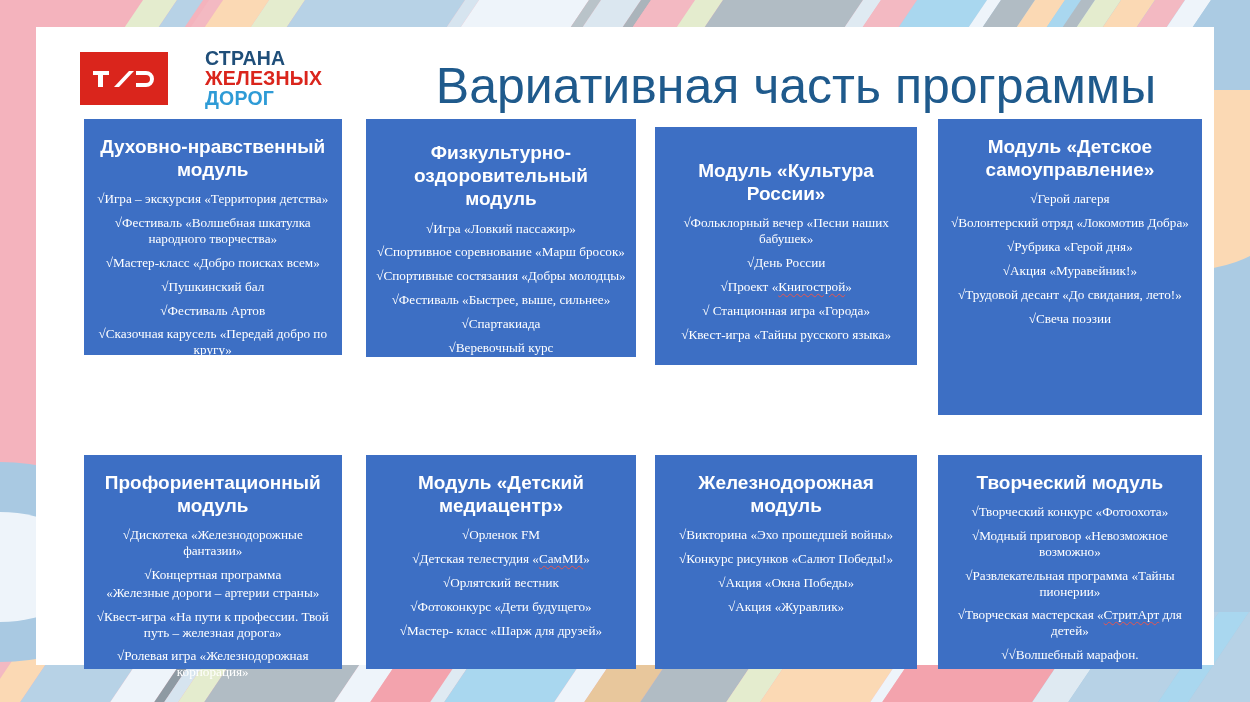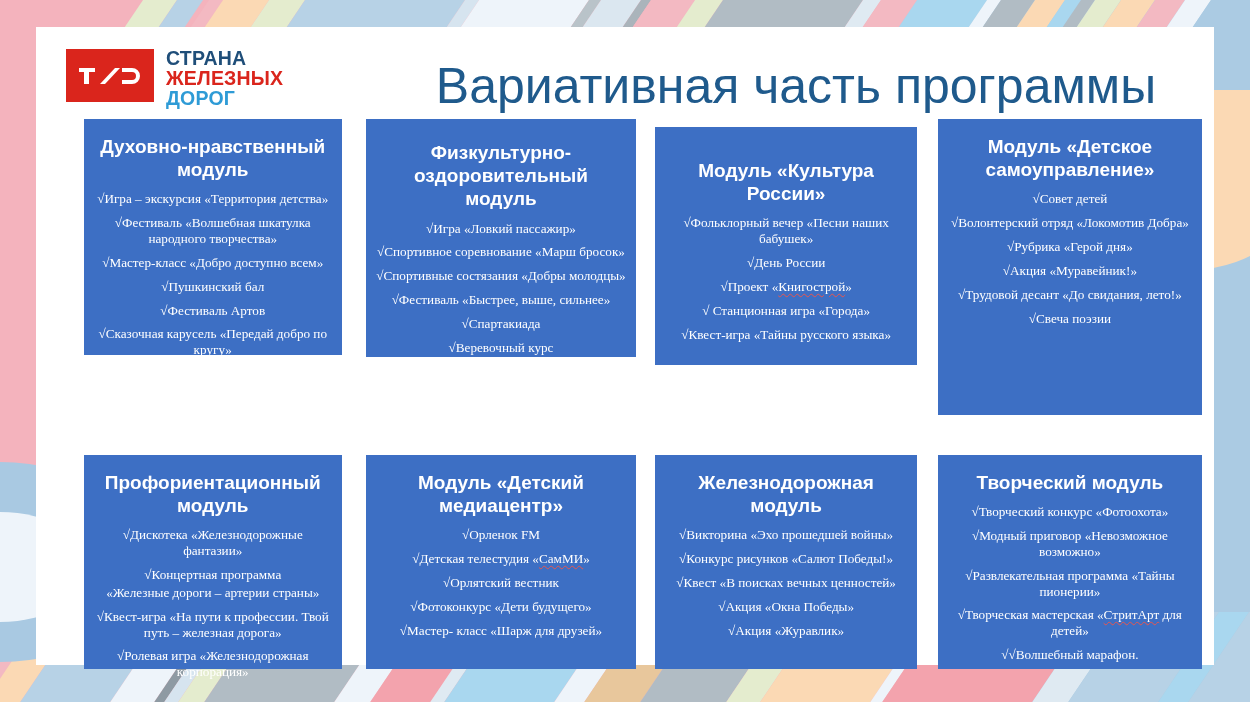--- a/index.html
+++ b/index.html
@@ -51,21 +51,21 @@
     position:absolute;right:-40px;top:20px;width:300px;height:260px;
     border-radius:50%;background:#f4b3bd;z-index:-1;
   }
   
   #panel{
     position:absolute;left:36px;top:27px;width:1178px;height:638px;
     background:#ffffff;
     z-index:5;
   }
   
-  .logo-wrap{position:absolute;left:30px;top:22px;display:flex;align-items:flex-start;}
+  .logo-wrap{position:absolute;left:44px;top:22px;display:flex;align-items:center;gap:25px;}
   .logo-mark{
     width:88px;height:53px;background:#da251c;
     display:flex;align-items:center;justify-content:center;
     margin-right:12px;
   }
   .logo-mark svg{display:block;}
   .logo-text{line-height:1.02;font-weight:bold;font-size:19.5px;letter-spacing:.2px;}
   .logo-l1{color:#1f4e79;}
   .logo-l2{color:#da251c;}
   .logo-l3{color:#2e9bd6;}
@@ -221,21 +221,21 @@
     <div id="slide-title">Вариативная часть программы</div>
 
     <div id="grid">
       <div class="row row1">
 
         <div class="card c1">
           <div class="card-title">Духовно-нравственный модуль</div>
           <ul class="card-items">
             <li>√Игра – экскурсия «Территория детства»</li>
             <li>√Фестиваль «Волшебная шкатулка народного  творчества»</li>
-            <li>√Мастер-класс «Добро доступно всем»</li>
+            <li>√Мастер-класс «Добро поисках всем»</li>
             <li>√Пушкинский бал</li>
             <li>√Фестиваль Артов</li>
             <li>√Сказочная карусель «Передай добро по кругу»</li>
           </ul>
         </div>
 
         <div class="card c2">
           <div class="card-title">Физкультурно-оздоровительный модуль</div>
           <ul class="card-items">
             <li>√Игра «Ловкий пассажир»</li>
@@ -254,21 +254,21 @@
             <li>√День России</li>
             <li><span>√Проект «</span><span class="sp">Книгострой</span><span>»</span></li>
             <li>√ Станционная игра «Города»</li>
             <li>√Квест-игра «Тайны русского языка»</li>
           </ul>
         </div>
 
         <div class="card c4">
           <div class="card-title">Модуль «Детское самоуправление»</div>
           <ul class="card-items">
-            <li>√Совет детей</li>
+            <li>√Герой лагеря</li>
             <li>√Волонтерский отряд «Локомотив Добра»</li>
             <li>√Рубрика «Герой дня»</li>
             <li>√Акция «Муравейник!»</li>
             <li>√Трудовой десант «До свидания, лето!»</li>
             <li>√Свеча поэзии</li>
           </ul>
         </div>
 
       </div>
 
@@ -294,21 +294,20 @@
             <li>√Фотоконкурс «Дети будущего»</li>
             <li>√Мастер- класс «Шарж для друзей»</li>
           </ul>
         </div>
 
         <div class="card c7">
           <div class="card-title">Железнодорожная модуль</div>
           <ul class="card-items">
             <li>√Викторина «Эхо прошедшей войны»</li>
             <li>√Конкурс рисунков «Салют Победы!»</li>
-            <li>√Квест «В поисках вечных ценностей»</li>
             <li>√Акция «Окна Победы»</li>
             <li>√Акция «Журавлик»</li>
           </ul>
         </div>
 
         <div class="card c8">
           <div class="card-title">Творческий модуль</div>
           <ul class="card-items">
             <li>√Творческий конкурс «Фотоохота»</li>
             <li>√Модный приговор «Невозможное возможно»</li>

